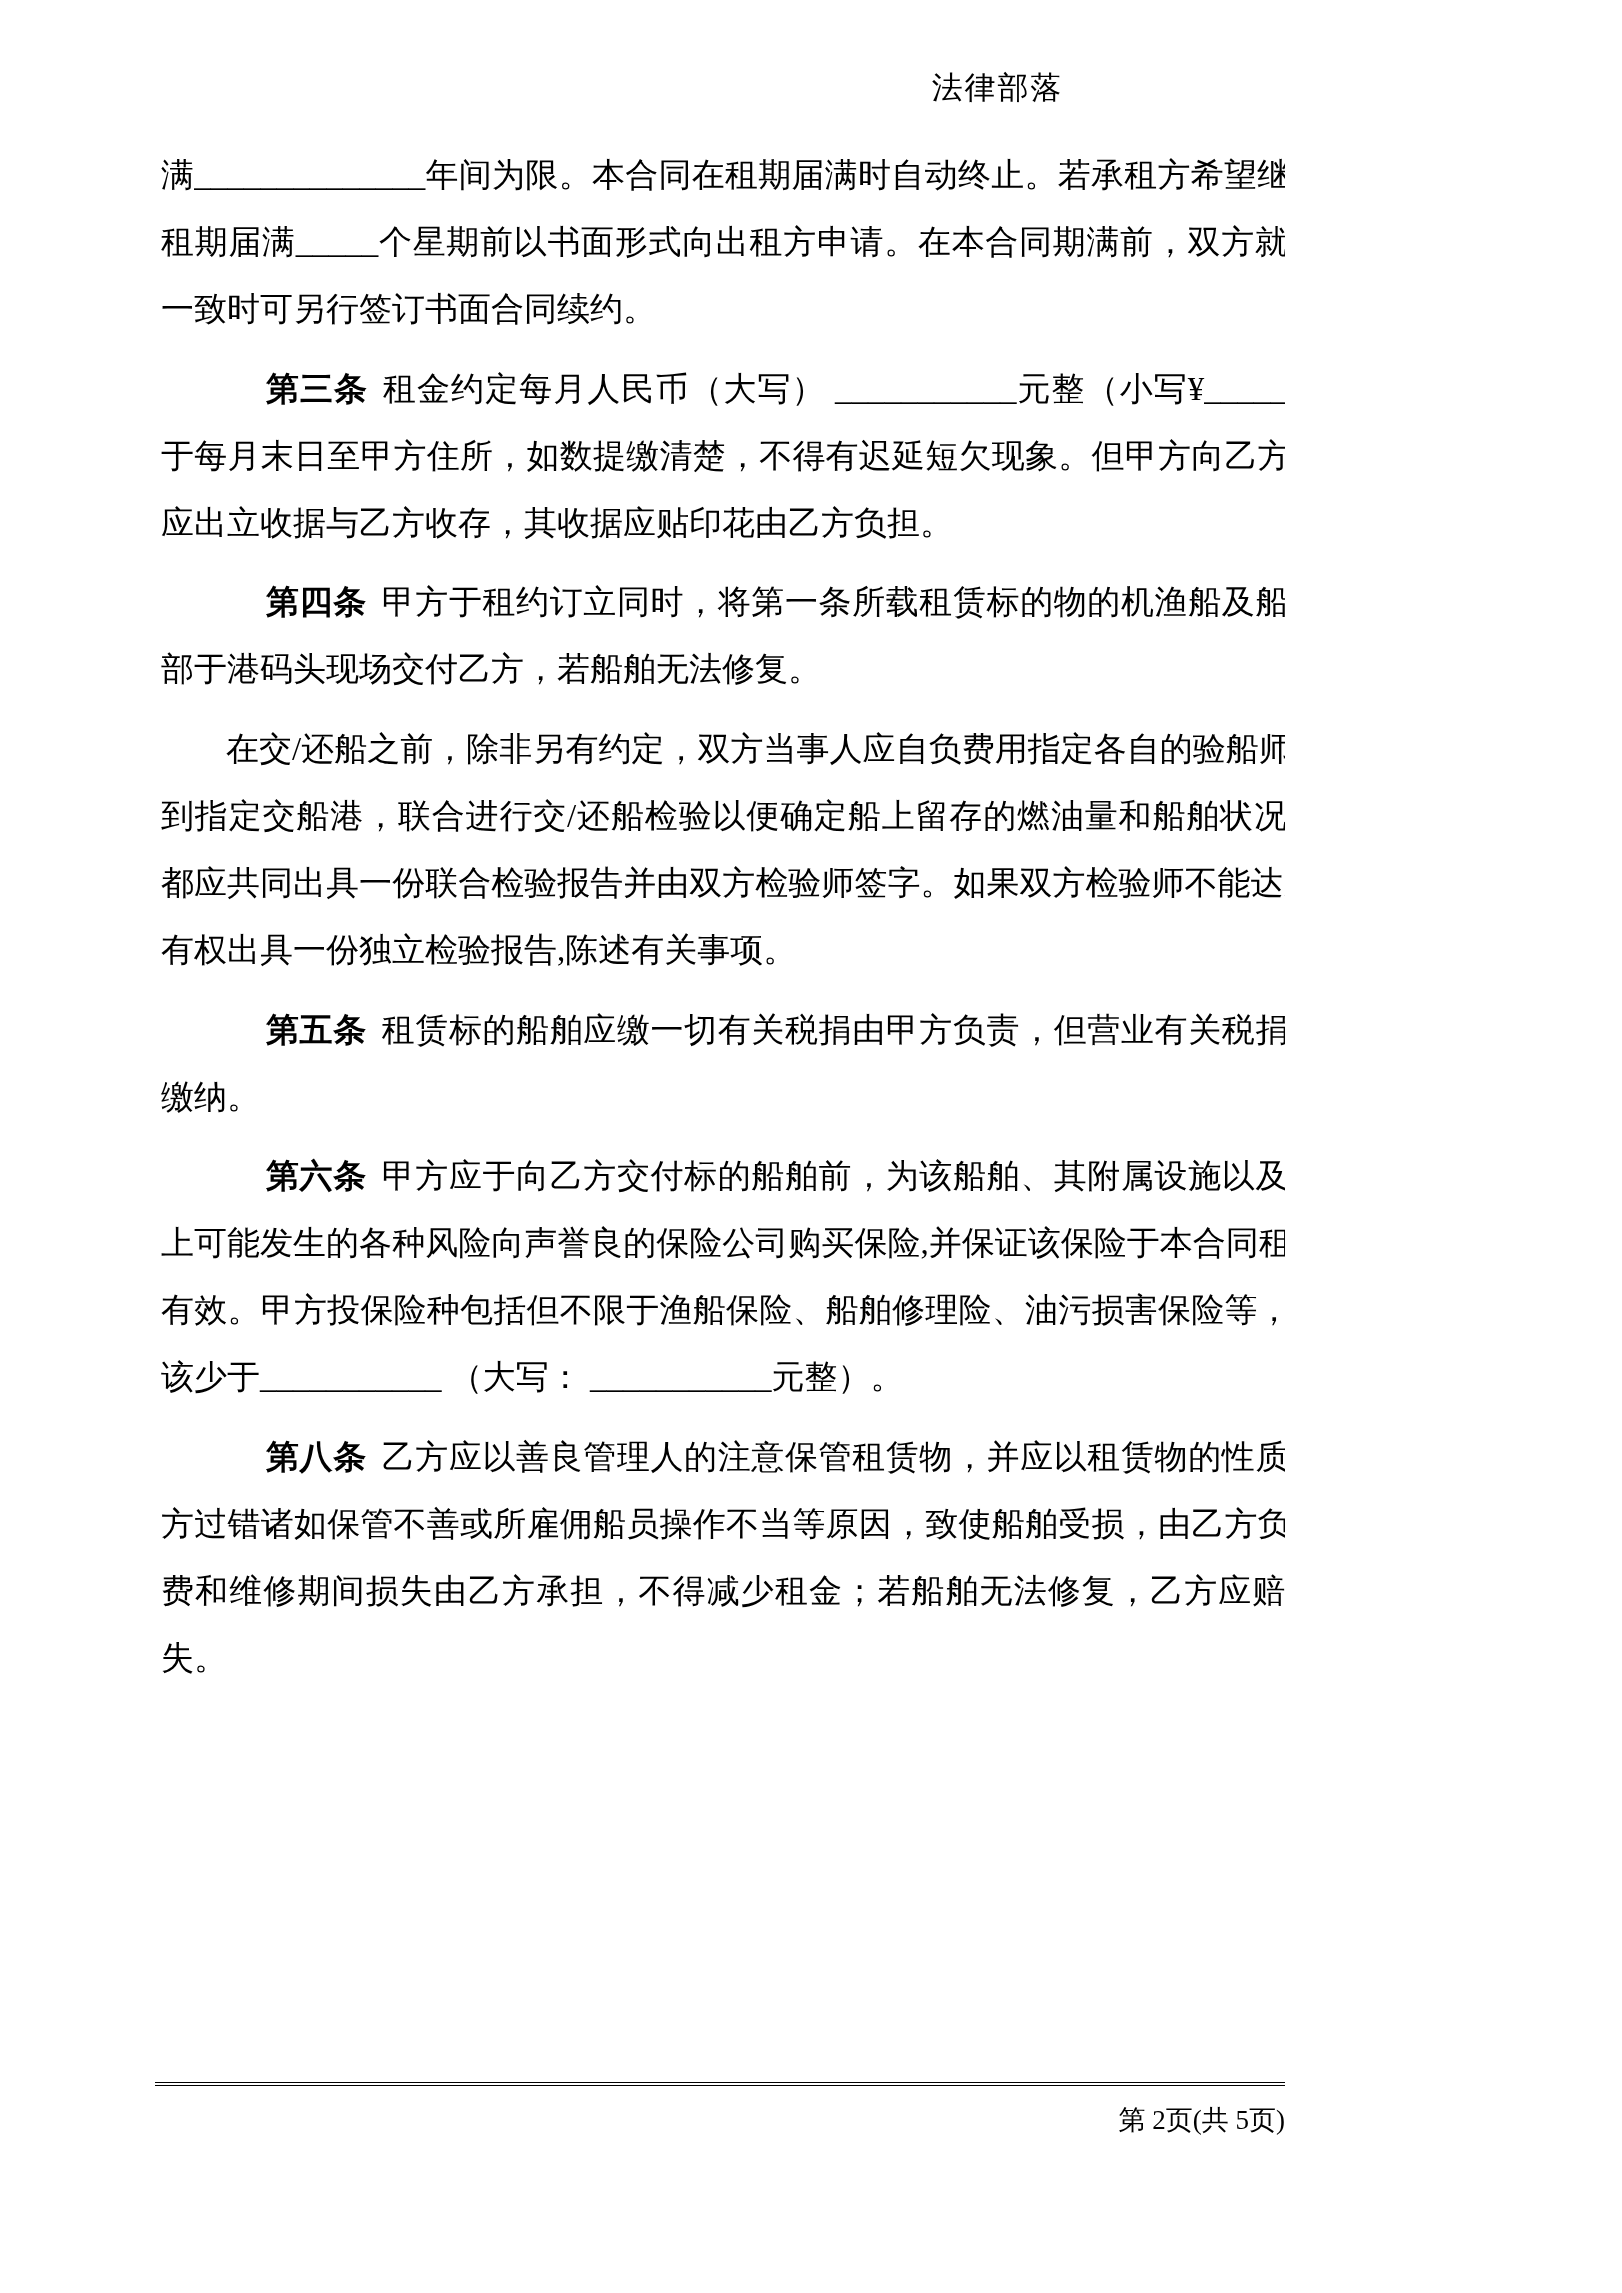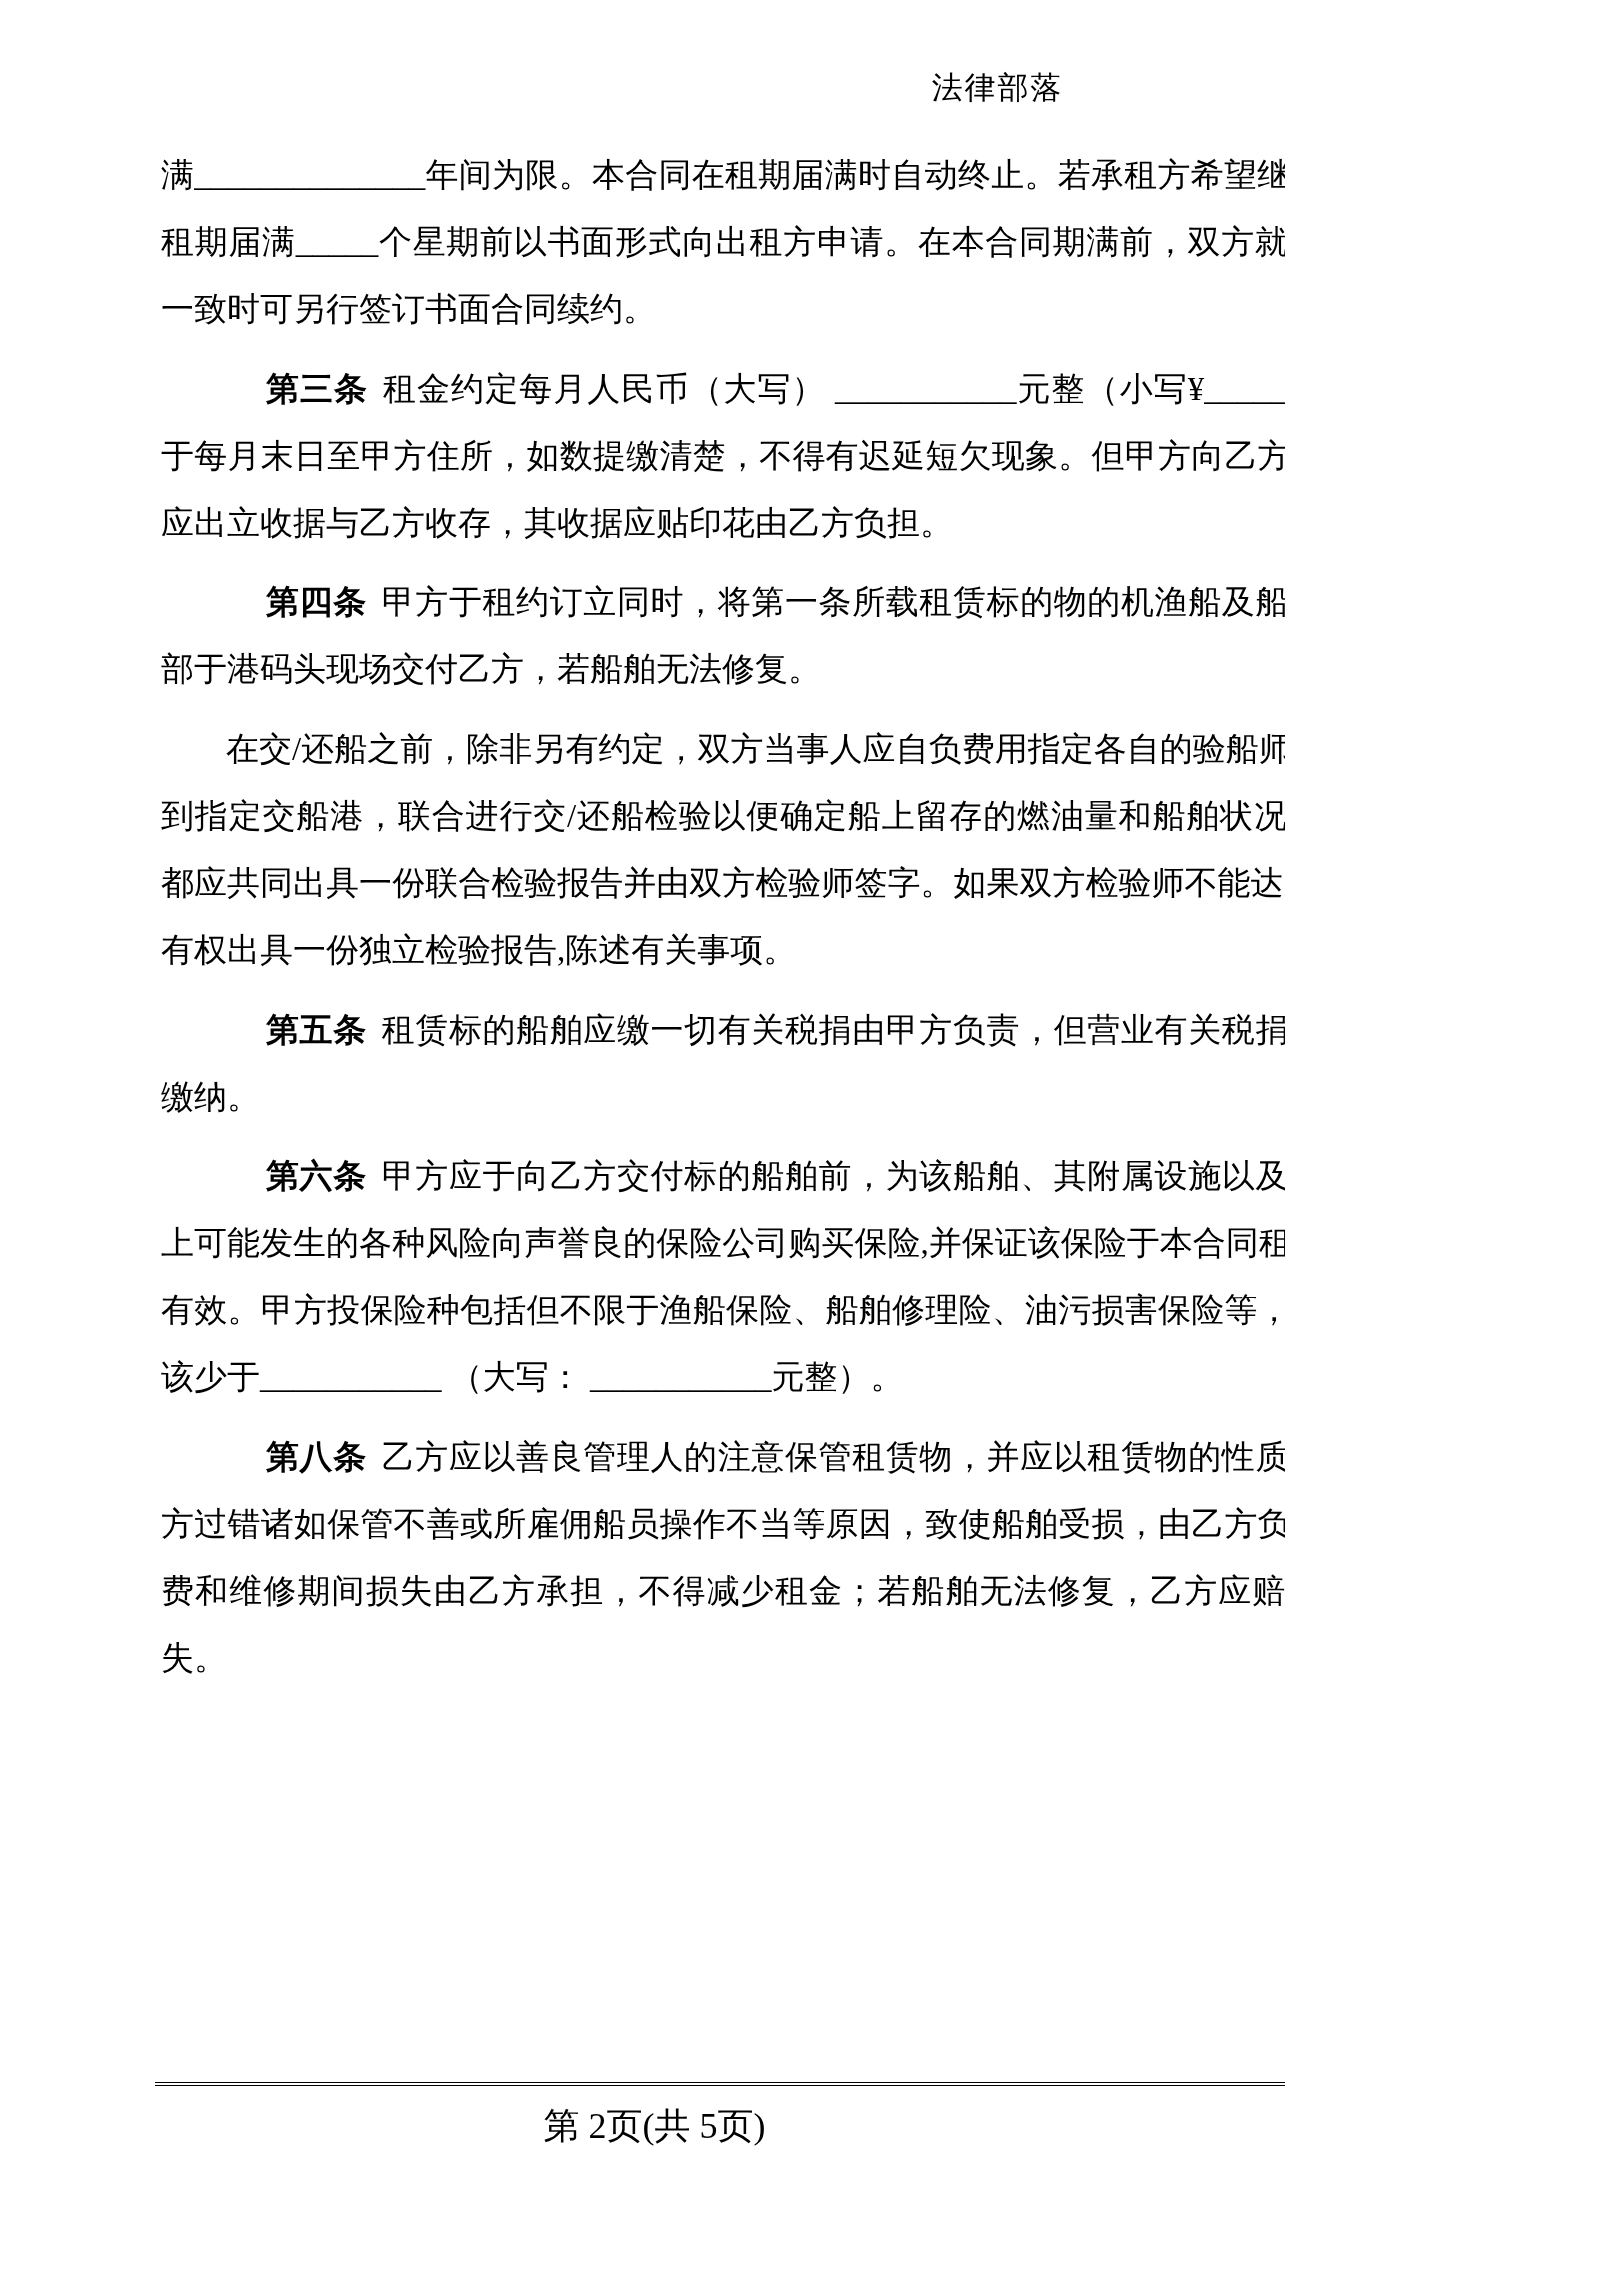--- a/index.html
+++ b/index.html
@@ -39,23 +39,22 @@
     width: 1329px;
     top: 2082px;
     height: 0;
     border-top: 4.5px double #000000;
   }
   .footer-text {
     position: absolute;
     top: 2102px;
     left: 0;
     width: 100%;
-    text-align: center;
-    font-size: 36px;
-    padding-left: 12px;
+    text-align: right;
+    font-size: 27px;
   }
 </style>
 </head>
 <body>
 
 <div class="page">
 
   <div class="brand">法律部落</div>
 
   <div class="body-text">

